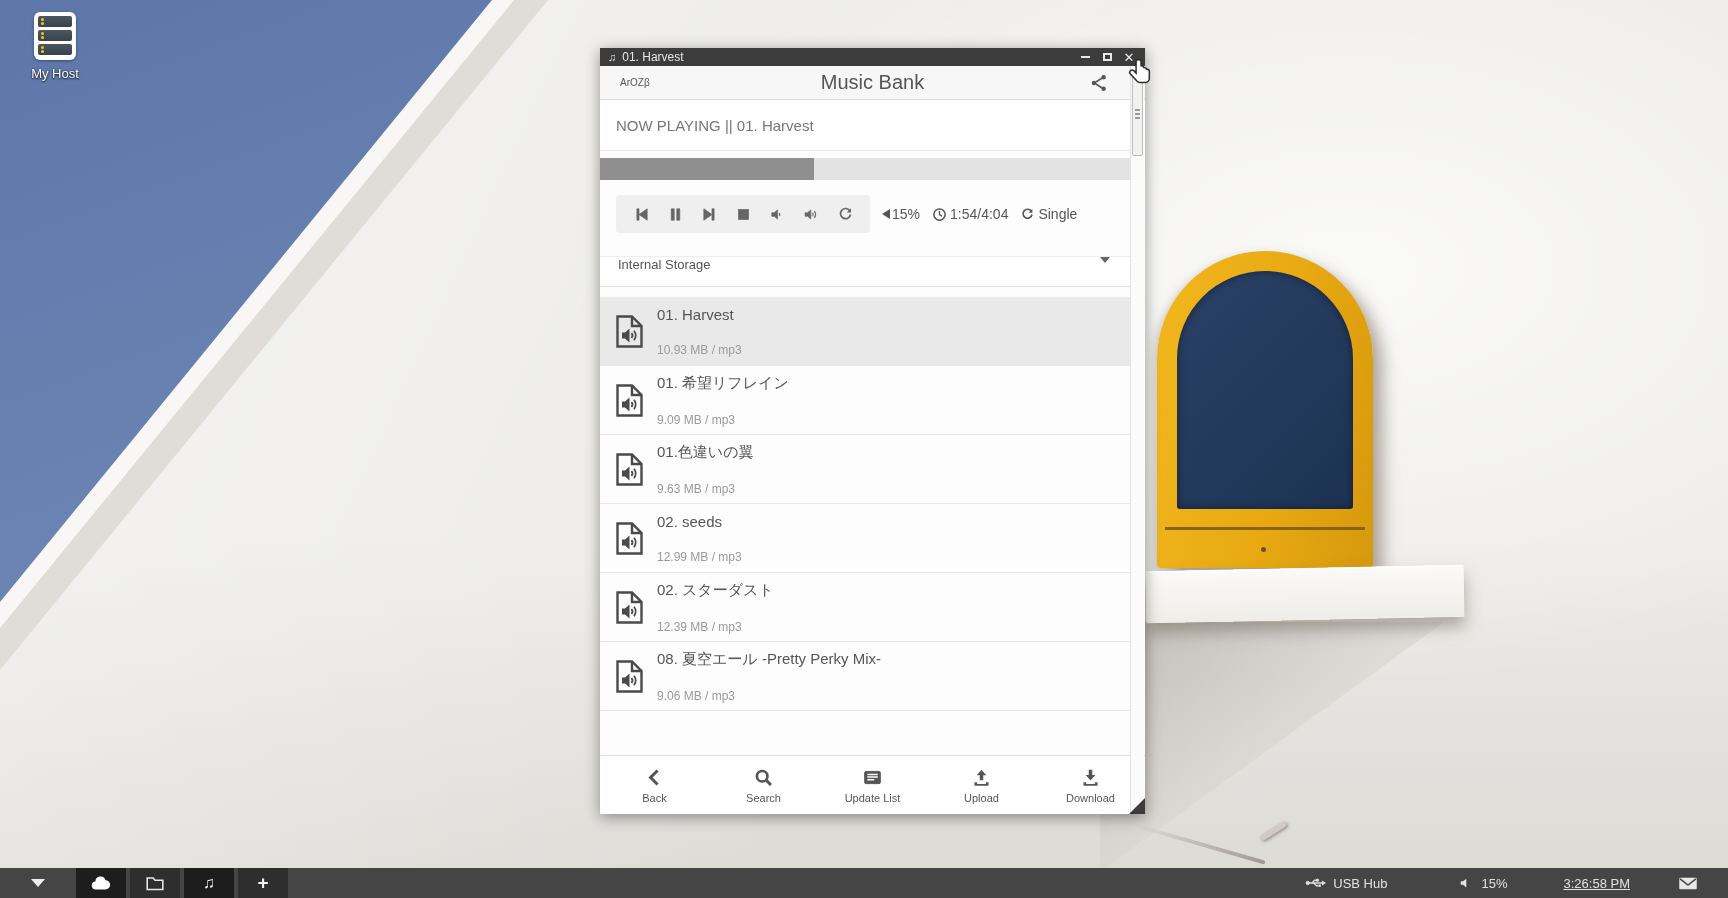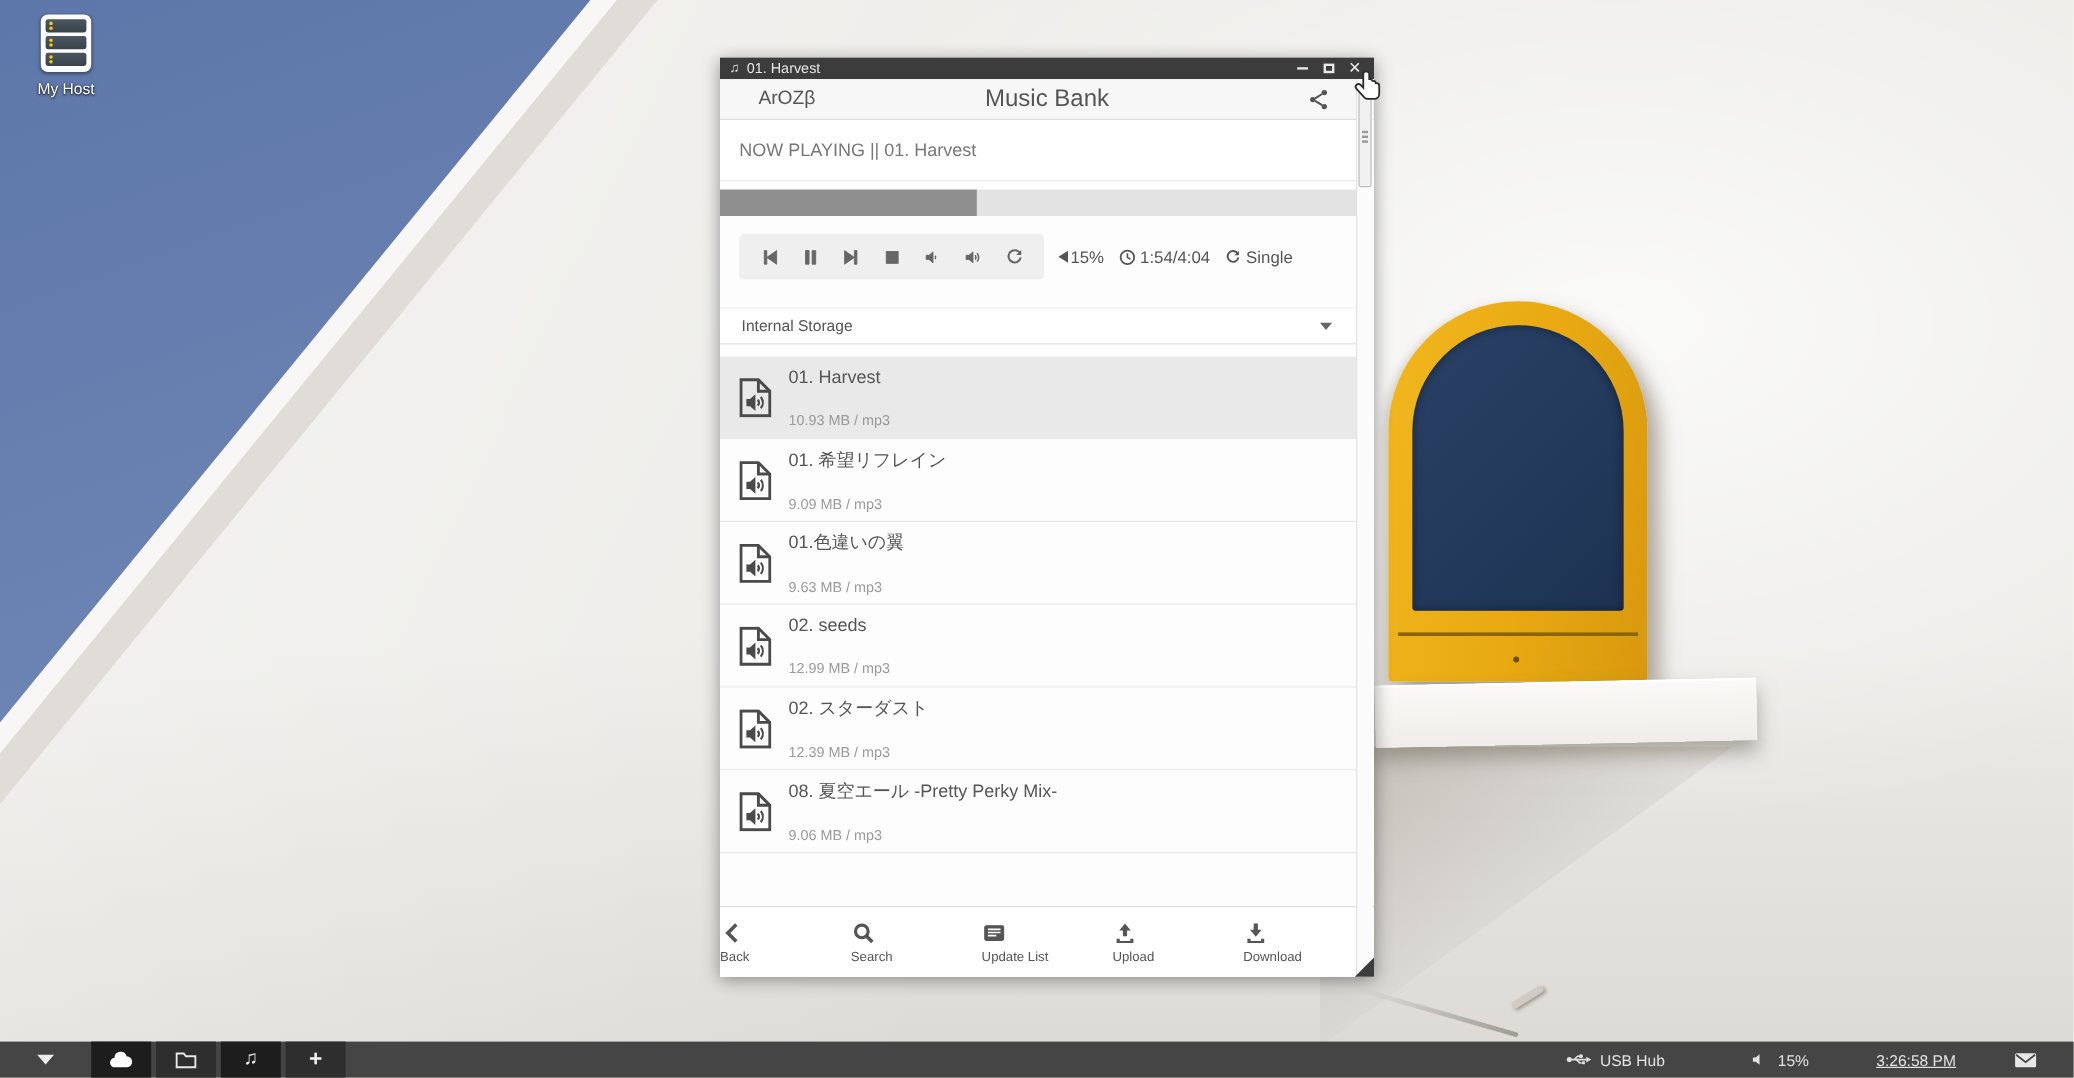--- a/index.html
+++ b/index.html
@@ -65,21 +65,21 @@
   #titlebar .note { font-size:11px; margin-right:6px; }
   #titlebar .t-title { flex:1; white-space:nowrap; }
   .win-btn { width:16px; height:14px; margin-left:6px; display:flex; align-items:center;
     justify-content:center; color:#e8e8e8; font-size:11px; cursor:pointer; }
   .win-btn .min-glyph { width:9px; height:2px; background:#e8e8e8; }
   .win-btn .max-glyph { width:9px; height:8px; border:2px solid #e8e8e8; }
   .win-btn.close { font-weight:bold; font-size:13px; }
 
   #app-header { position:absolute; left:0; top:18px; right:0; height:34px; background:#f7f7f7;
     border-bottom:1px solid #ddd; display:flex; align-items:center; }
-  #brand { font-size:16px; color:#555; padding-left:32px; }
+  #brand { font-size:10px; color:#555; padding-left:20px; }
   #app-title { position:absolute; left:0; right:0; text-align:center; font-size:20px; color:#555; }
   #share-btn { position:absolute; right:36px; top:7px; width:20px; height:20px; cursor:pointer; }
 
   #now-playing { position:absolute; left:0; top:52px; right:15px; height:51px; background:#fff;
     border-bottom:1px solid #e8e8e8; display:flex; align-items:center; padding-left:16px;
     font-size:15px; color:#777; }
 
   #progress { position:absolute; left:0; top:110px; right:15px; height:22px; background:#e3e3e3; cursor:pointer; }
   #progress .fill { height:100%; background:#8f8f8f; }
 
@@ -87,38 +87,38 @@
     display:flex; align-items:center; }
   #btn-group { background:#efefef; border-radius:4px; padding:5px 8px; display:flex; align-items:center; }
   .pbtn { width:34px; height:28px; display:flex; align-items:center; justify-content:center; cursor:pointer; }
   .pbtn svg { width:17px; height:17px; fill:#666; stroke:#666; }
   .status { display:flex; align-items:center; font-size:14px; color:#555; margin-left:12px; white-space:nowrap; }
   .status svg { width:15px; height:15px; margin-right:3px; fill:#555; stroke:#555; }
   .vol-tri { width:0; height:0; border-top:5px solid transparent; border-bottom:5px solid transparent;
     border-right:8px solid #555; margin-right:2px; }
 
   #storage-row { position:absolute; left:0; top:208px; right:15px; height:31px; background:#fff;
-    border-top:1px solid #eee; border-bottom:1px solid #e0e0e0; display:flex; align-items:center;
+    border-top:1px solid #eee; border-bottom:1px solid #e0e0e0; display:flex; align-items:flex-start;
     padding:0 20px 0 18px; font-size:13px; color:#555; cursor:pointer; }
   #storage-row .grow { flex:1; }
   .caret-down { width:0; height:0; border-left:5px solid transparent; border-right:5px solid transparent;
     border-top:6px solid #666; }
 
   #track-list { position:absolute; left:0; top:249px; right:15px; height:458px; overflow:hidden; }
   .track { height:69px; border-bottom:1px solid #e8e8e8; display:flex; align-items:center;
     padding:0 16px; cursor:pointer; background:#fdfdfd; }
   .track[data-selected="true"] { background:#e9e9e9; }
   .track svg.audio-file { width:27px; height:33px; flex:0 0 auto; }
   .track .t-text { margin-left:14px; min-width:0; }
   .track .t-title { font-size:15px; color:#555; white-space:nowrap; overflow:hidden; }
   .track .t-meta { font-size:12px; color:#9a9a9a; margin-top:20px; }
 
   #app-toolbar { position:absolute; left:0; bottom:0; right:0; height:59px; background:#fff;
     border-top:1px solid #ddd; display:flex; }
-  .tool-btn { flex:1; display:flex; flex-direction:column; justify-content:center;
+  .tool-btn { flex:1; display:flex; flex-direction:column; align-items:center; justify-content:center;
     cursor:pointer; color:#555; }
   .tool-btn svg { width:21px; height:21px; fill:#555; stroke:#555; }
   .tool-btn .tool-label { font-size:11px; margin-top:4px; }
 
   #win-scrollbar { position:absolute; top:18px; right:1px; bottom:1px; width:14px; background:#fbfbfb;
     border-left:1px solid #e3e3e3; }
   #scroll-thumb { position:absolute; left:1px; right:1px; top:4px; height:86px; background:#f1f1f1;
     border:1px solid #bdbdbd; border-radius:2px; cursor:pointer; }
   #scroll-thumb .grip { position:absolute; left:2px; right:2px; top:38px; height:2px; background:#9a9a9a;
     box-shadow:0 4px 0 #9a9a9a, 0 8px 0 #9a9a9a; }

